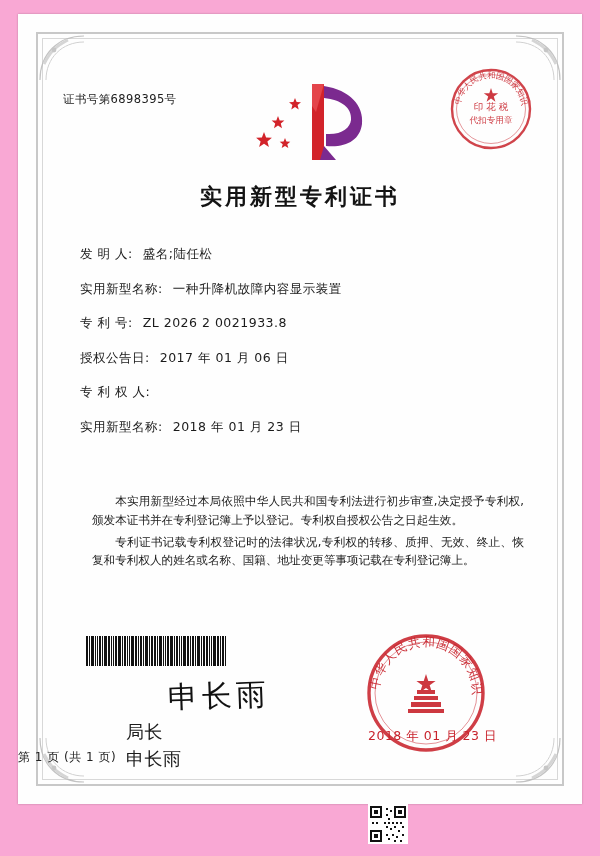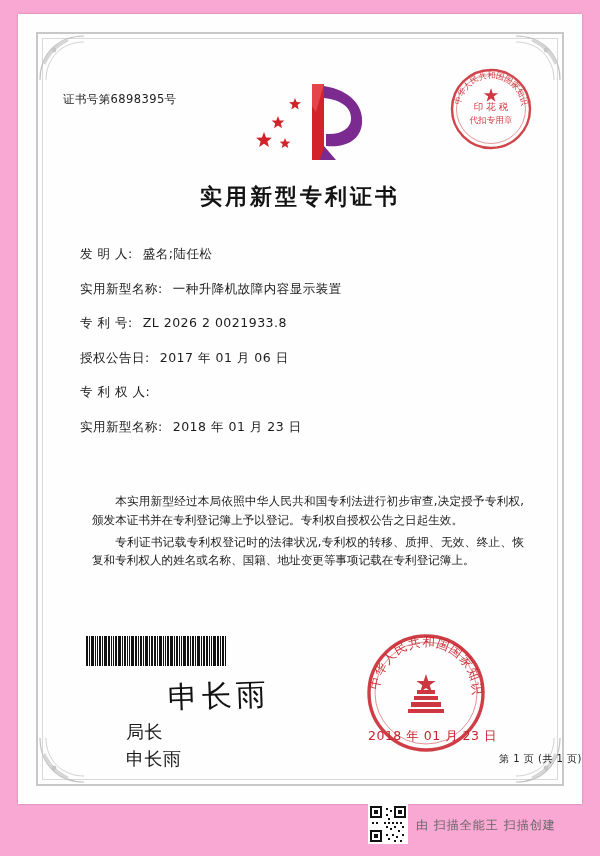--- a/index.html
+++ b/index.html
@@ -202,22 +202,22 @@
     font-size: 12.5px;
     color: #c8232c;
     letter-spacing: 0.5px;
   }
 
   .page-footer {
     position: absolute;
     left: 0;
     right: 0;
     bottom: 38px;
-    text-align: right;
-    font-size: 10px;
+    text-align: left;
+    font-size: 12px;
     color: #222;
     letter-spacing: 0.5px;
   }
 
   
   .scan-footer {
     position: absolute;
     left: 0;
     right: 0;
     bottom: 8px;
@@ -475,15 +475,14 @@
           <rect x="18" y="30" width="2" height="2"></rect>
             <rect x="24" y="30" width="2" height="2"></rect>
           <rect x="28" y="32" width="2" height="2"></rect>
             <rect x="34" y="30" width="2" height="2"></rect>
           <rect x="20" y="34" width="2" height="2"></rect>
             <rect x="26" y="36" width="2" height="2"></rect>
           <rect x="32" y="36" width="2" height="2"></rect>
         </g>
       </svg>
     </div>
-    <div class="scan-text">由 扫描全能王 扫描创建</div>
   </div>
 </div>
 
 </body></html>

